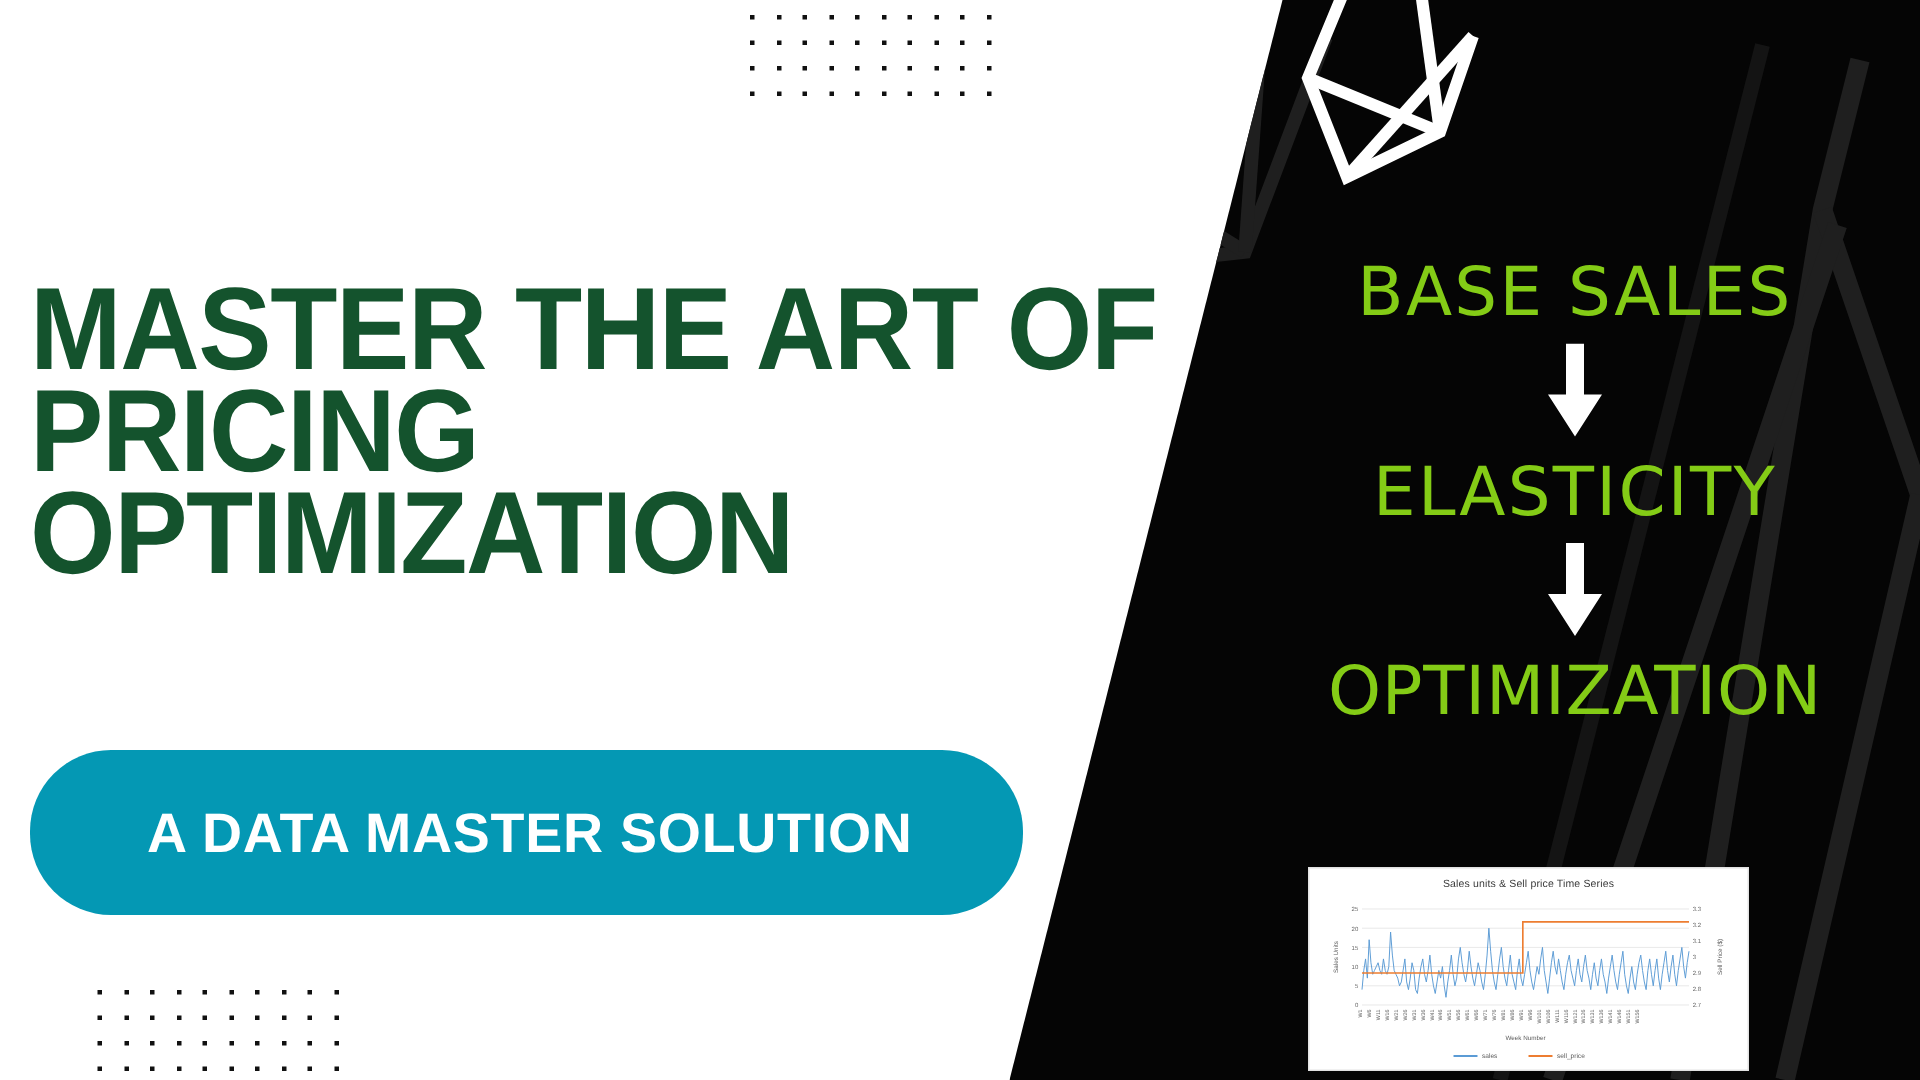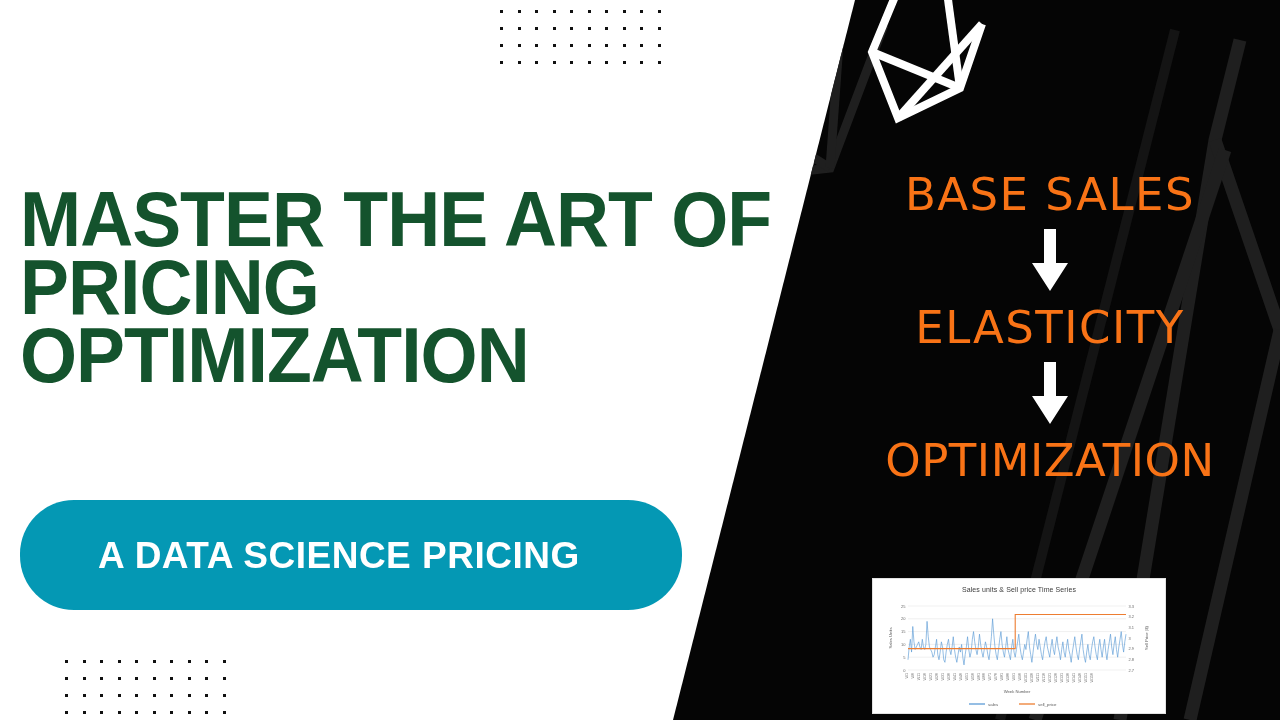--- a/index.html
+++ b/index.html
@@ -64,21 +64,21 @@
     clip-path:polygon(855px 0px, 1280px 0px, 1280px 720px, 673px 720px);
     overflow:hidden;
   }
   .geo-art{position:absolute;left:0;top:0;width:1280px;height:720px;pointer-events:none;}
 
   .flow{
     position:absolute;left:820px;top:172px;width:460px;
     display:flex;flex-direction:column;align-items:center;
   }
   .flow-label{
-    color:#f97316;
+    color:#84cc16;
     font-family:"DejaVu Sans",sans-serif;
     font-weight:400;
     font-size:45px;
     letter-spacing:1.5px;
     line-height:1;
     white-space:nowrap;
     text-align:center;
   }
   .flow-label.wide{font-size:45px;letter-spacing:0.5px;}
   .arrow{
@@ -196,21 +196,21 @@
     </div>
 
 
   <div class="headline">
     <span class="hl">MASTER THE ART OF</span>
     <span class="hl">PRICING</span>
     <span class="hl">OPTIMIZATION</span>
   </div>
 
   <div class="cta-button">
-    <span class="cta-text">A DATA SCIENCE PRICING</span>
+    <span class="cta-text">A DATA MASTER SOLUTION</span>
   </div>
 
   <div class="black-panel">
 
     <svg class="geo-art" viewBox="0 0 1280 720">
 
       <g stroke="#1f1f1f" stroke-width="13" fill="none" stroke-linejoin="miter">
         <path d="M1240 40 L1215 140 L1120 720"></path>
         <path d="M1215 140 L1280 330"></path>
         <path d="M1280 330 L1190 720"></path>

